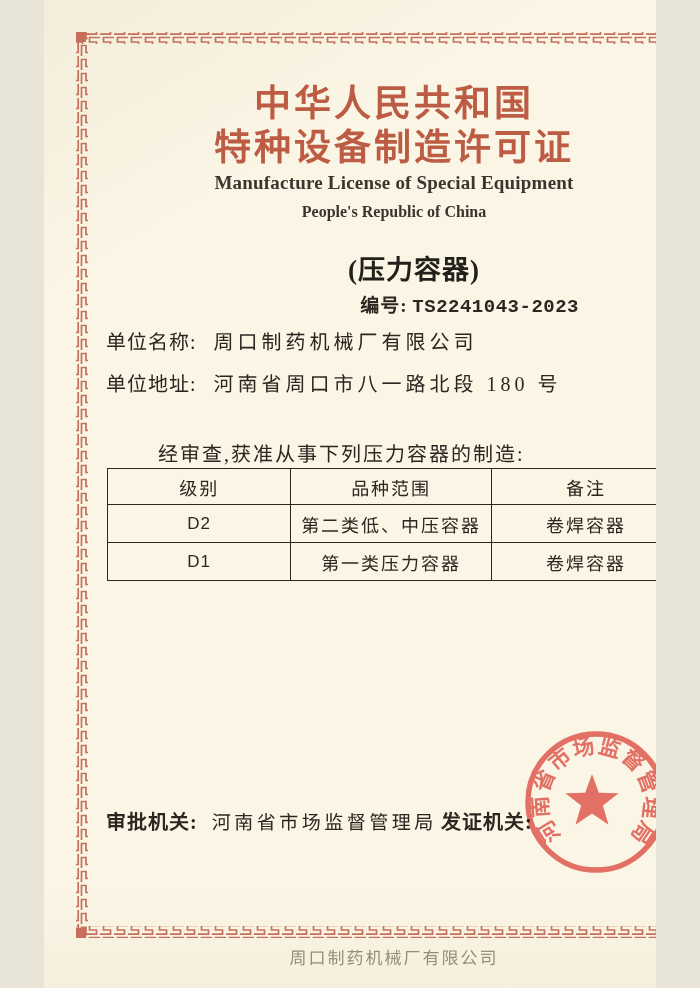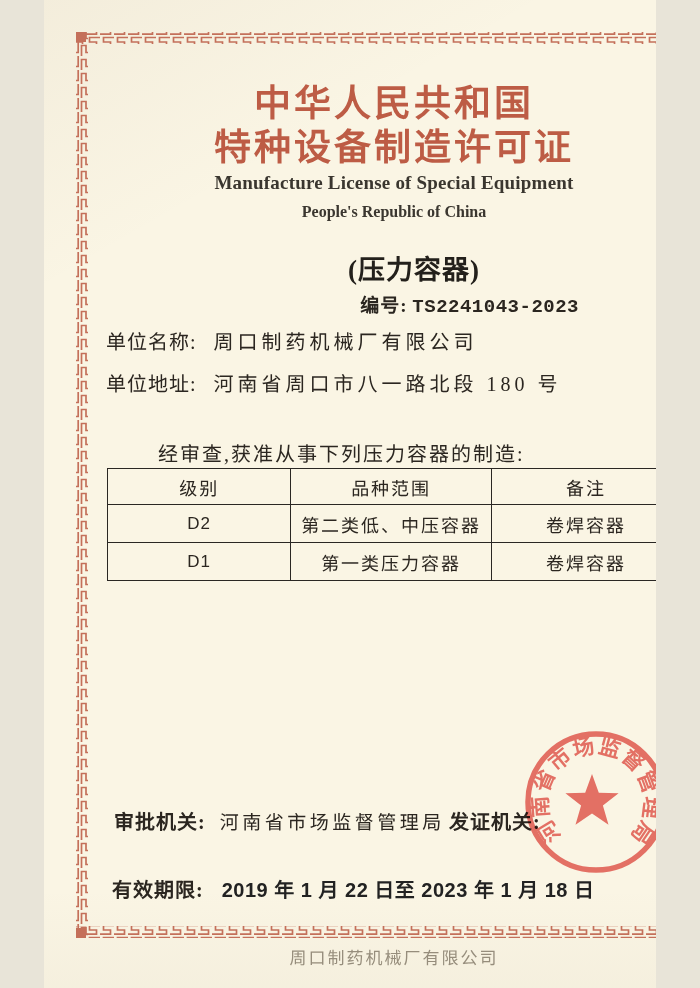--- a/index.html
+++ b/index.html
@@ -34,21 +34,21 @@
   table.scope {
     position:absolute; left:63px; top:468px; width:574px;
     border-collapse:collapse; table-layout:fixed; text-align:center;
   }
   table.scope col.c1 { width:32%; } table.scope col.c2 { width:35%; } table.scope col.c3 { width:33%; }
   table.scope th, table.scope td { border:1.6px solid #2a2723; font-weight:normal; }
   table.scope th { height:36px; font-size:18px; letter-spacing:2px; }
   table.scope td { height:38px; font-size:18px; letter-spacing:2px; }
   table.scope td.grade { font-size:17px; letter-spacing:1px; font-family:Liberation Sans, sans-serif; }
 
-  .auth-label { font-weight:bold; letter-spacing:1px; font-size:20px;margin-left:8px; }
+  .auth-label { font-weight:bold; letter-spacing:1px; font-size:20px; }
   .auth-value { letter-spacing:3.5px; font-size:19px; margin-left:10px; }
   .row-approval { left:62px; top:806px; white-space:nowrap; }
   .row-issuer { left:397px; top:806px; white-space:nowrap; }
   .row-issuedate { left:394px; top:840px; white-space:nowrap; }
   .row-issuedate .lbl { font-size:19px; color:#6e685c; letter-spacing:1px; }
   .date-val { font-family:"Liberation Sans","DejaVu Sans",sans-serif; font-weight:bold; font-size:20px; color:#222; margin-left:14px; letter-spacing:0.5px; }
   .row-validity { left:60px; top:874px; white-space:nowrap; }
 
   .seal-svg { position:absolute; left:440px; top:692px; mix-blend-mode:multiply; opacity:0.88; pointer-events:none; }
   .seal-text { font-family:"Liberation Sans","DejaVu Sans",sans-serif; }
@@ -128,24 +128,20 @@
     </tbody>
   </table>
 
   <div class="abs row-approval">
     <span class="auth-label">审批机关:</span>
     <span class="auth-value">河南省市场监督管理局</span>
   </div>
   <div class="abs row-issuer">
     <span class="auth-label">发证机关:</span>
   </div>
-  <div class="abs row-validity">
-    <span class="auth-label">有效期限:</span>
-    <span class="date-val">2019 年 1 月 22 日至 2023 年 1 月 18 日</span>
-  </div>
 
   <svg class="seal-svg" width="224" height="224" viewBox="0 0 224 224" aria-hidden="true">
     <g>
       <circle cx="112" cy="110" r="68" fill="none" stroke="#e5615c" stroke-width="5.5"></circle>
       <path id="sealArc" d="M77.8,144.2 A48.4,48.4 0 1 1 146.2,144.2" fill="none"></path>
       <text class="seal-text" font-size="21.5" font-weight="bold" fill="#e5615c" letter-spacing="1.5">
         <textPath href="#sealArc">河南省市场监督管理局</textPath>
       </text>
       <polygon fill="#e5615c" points="108,82 114.8,100.7 134.6,101.3 118.9,113.6 124.5,132.7 108,121.5 91.5,132.7 97.1,113.6 81.4,101.3 101.2,100.7"></polygon>
     </g>

